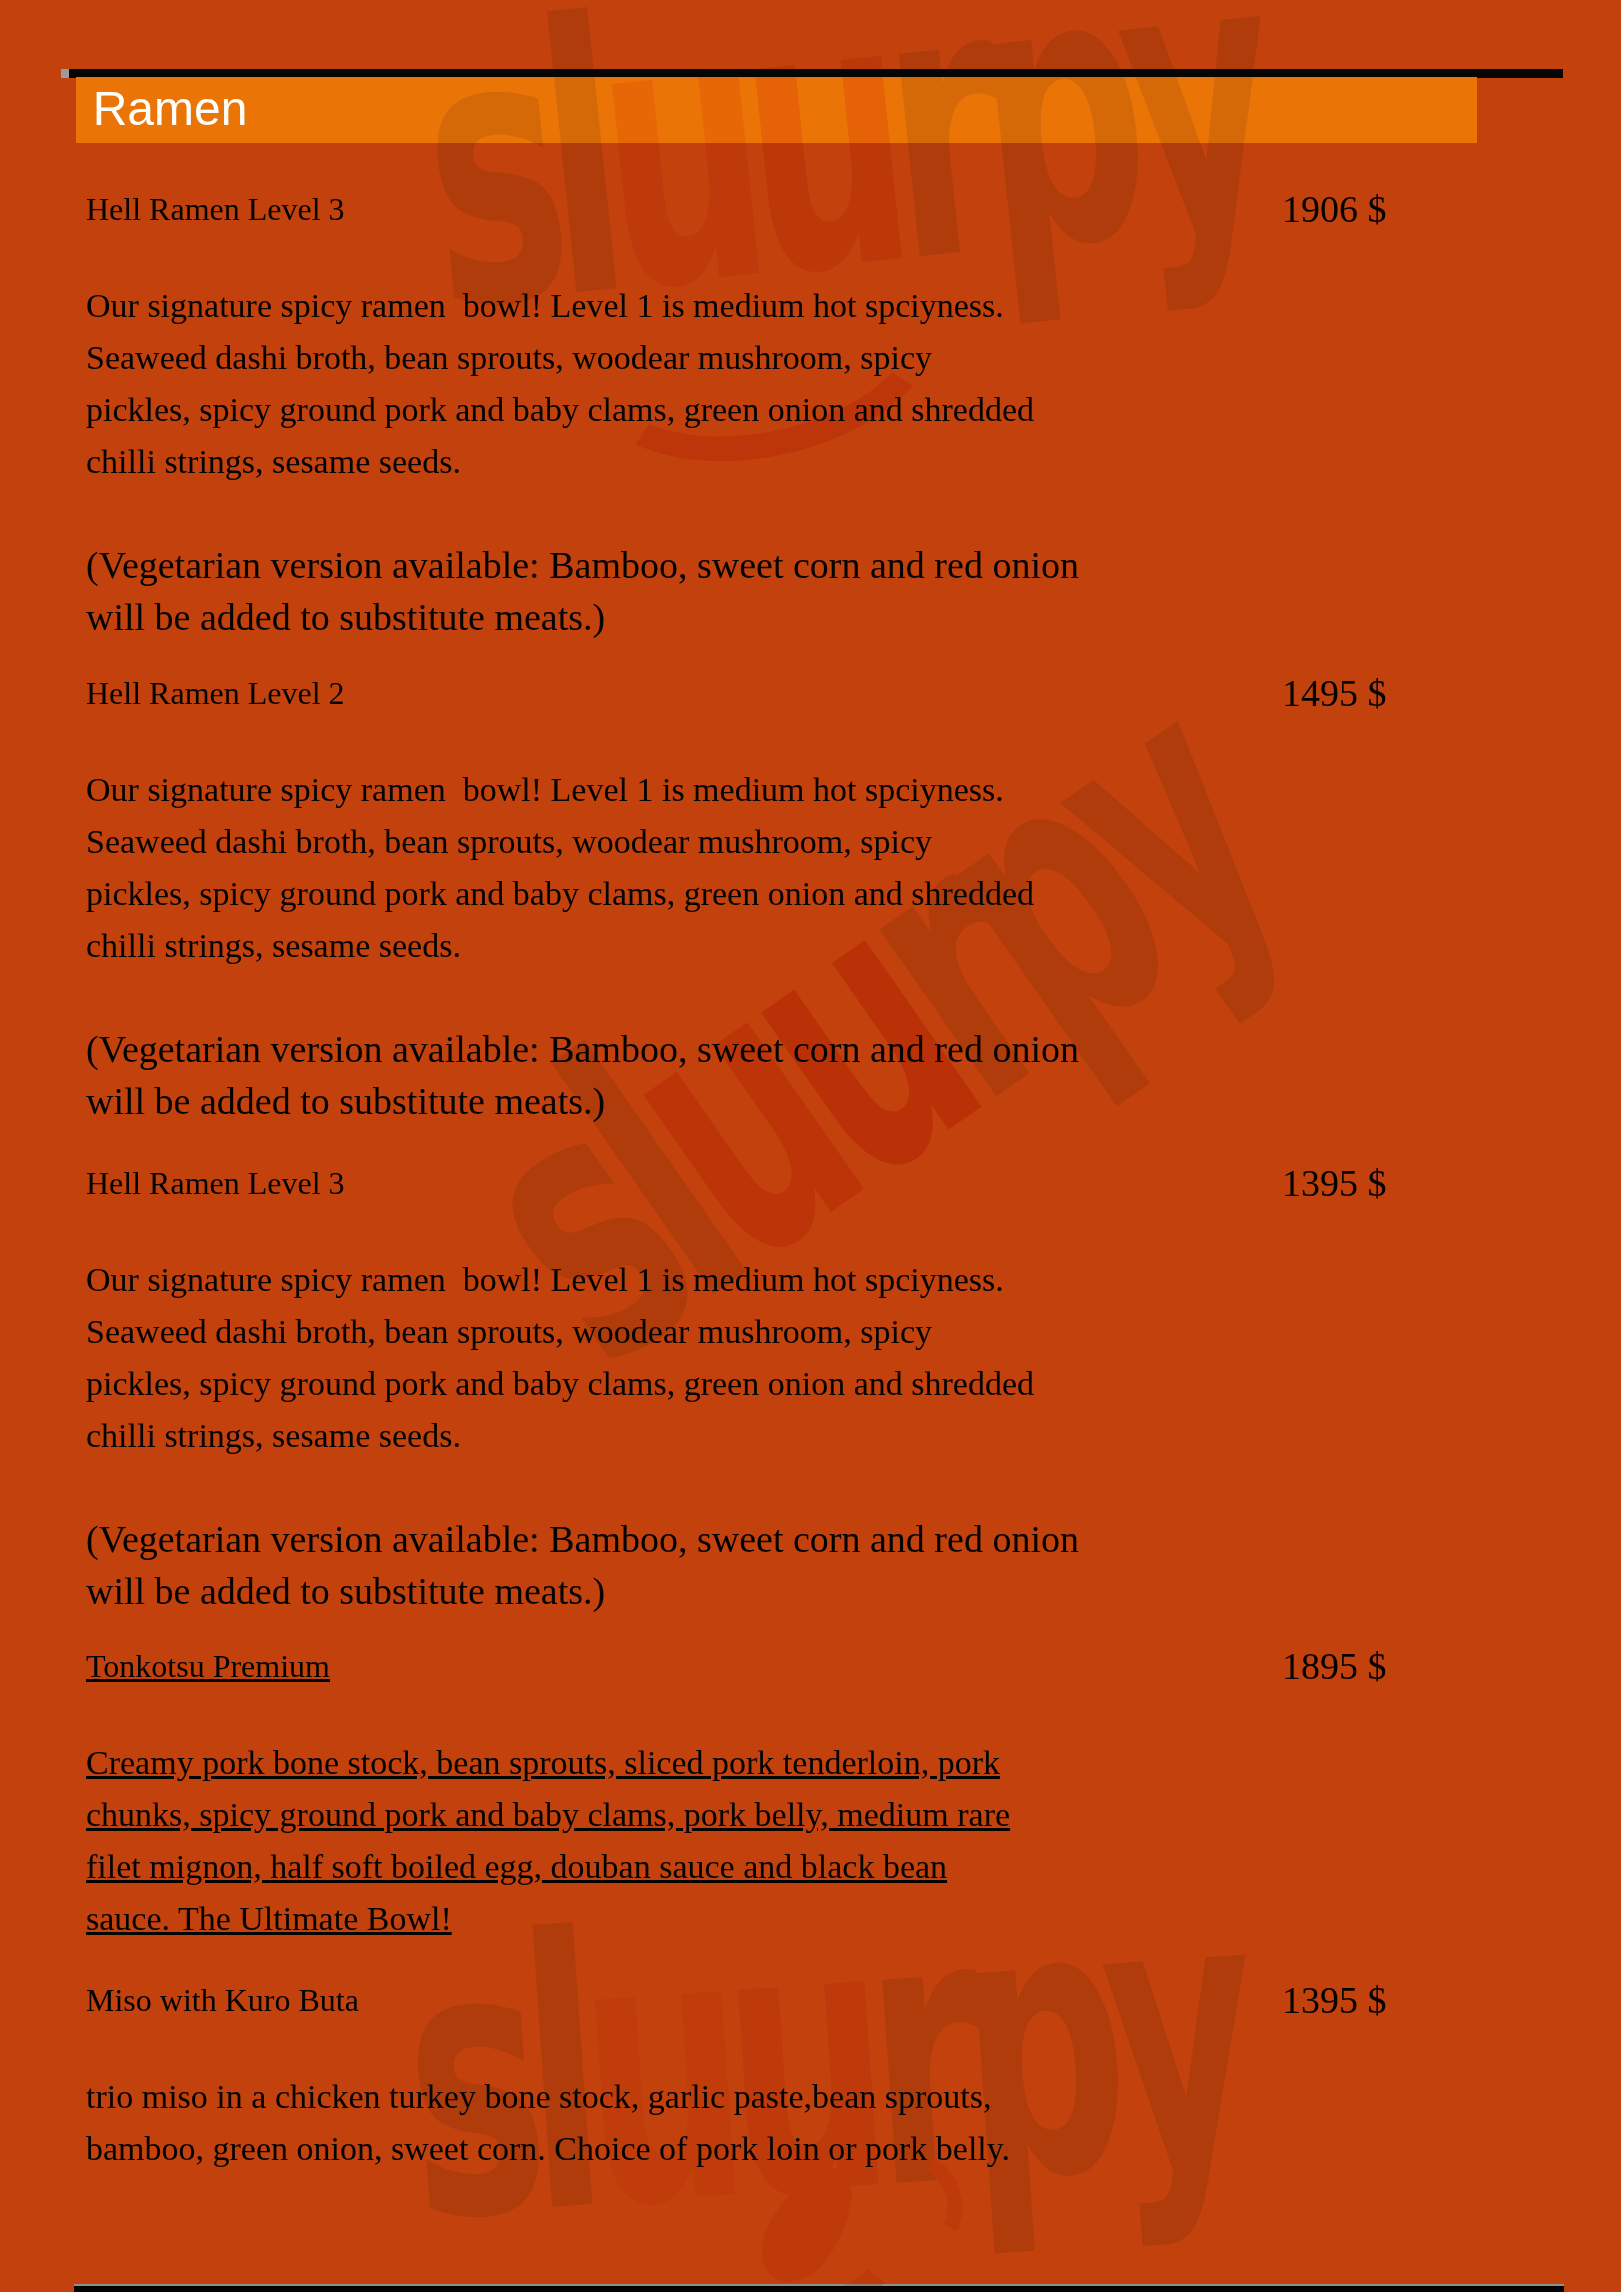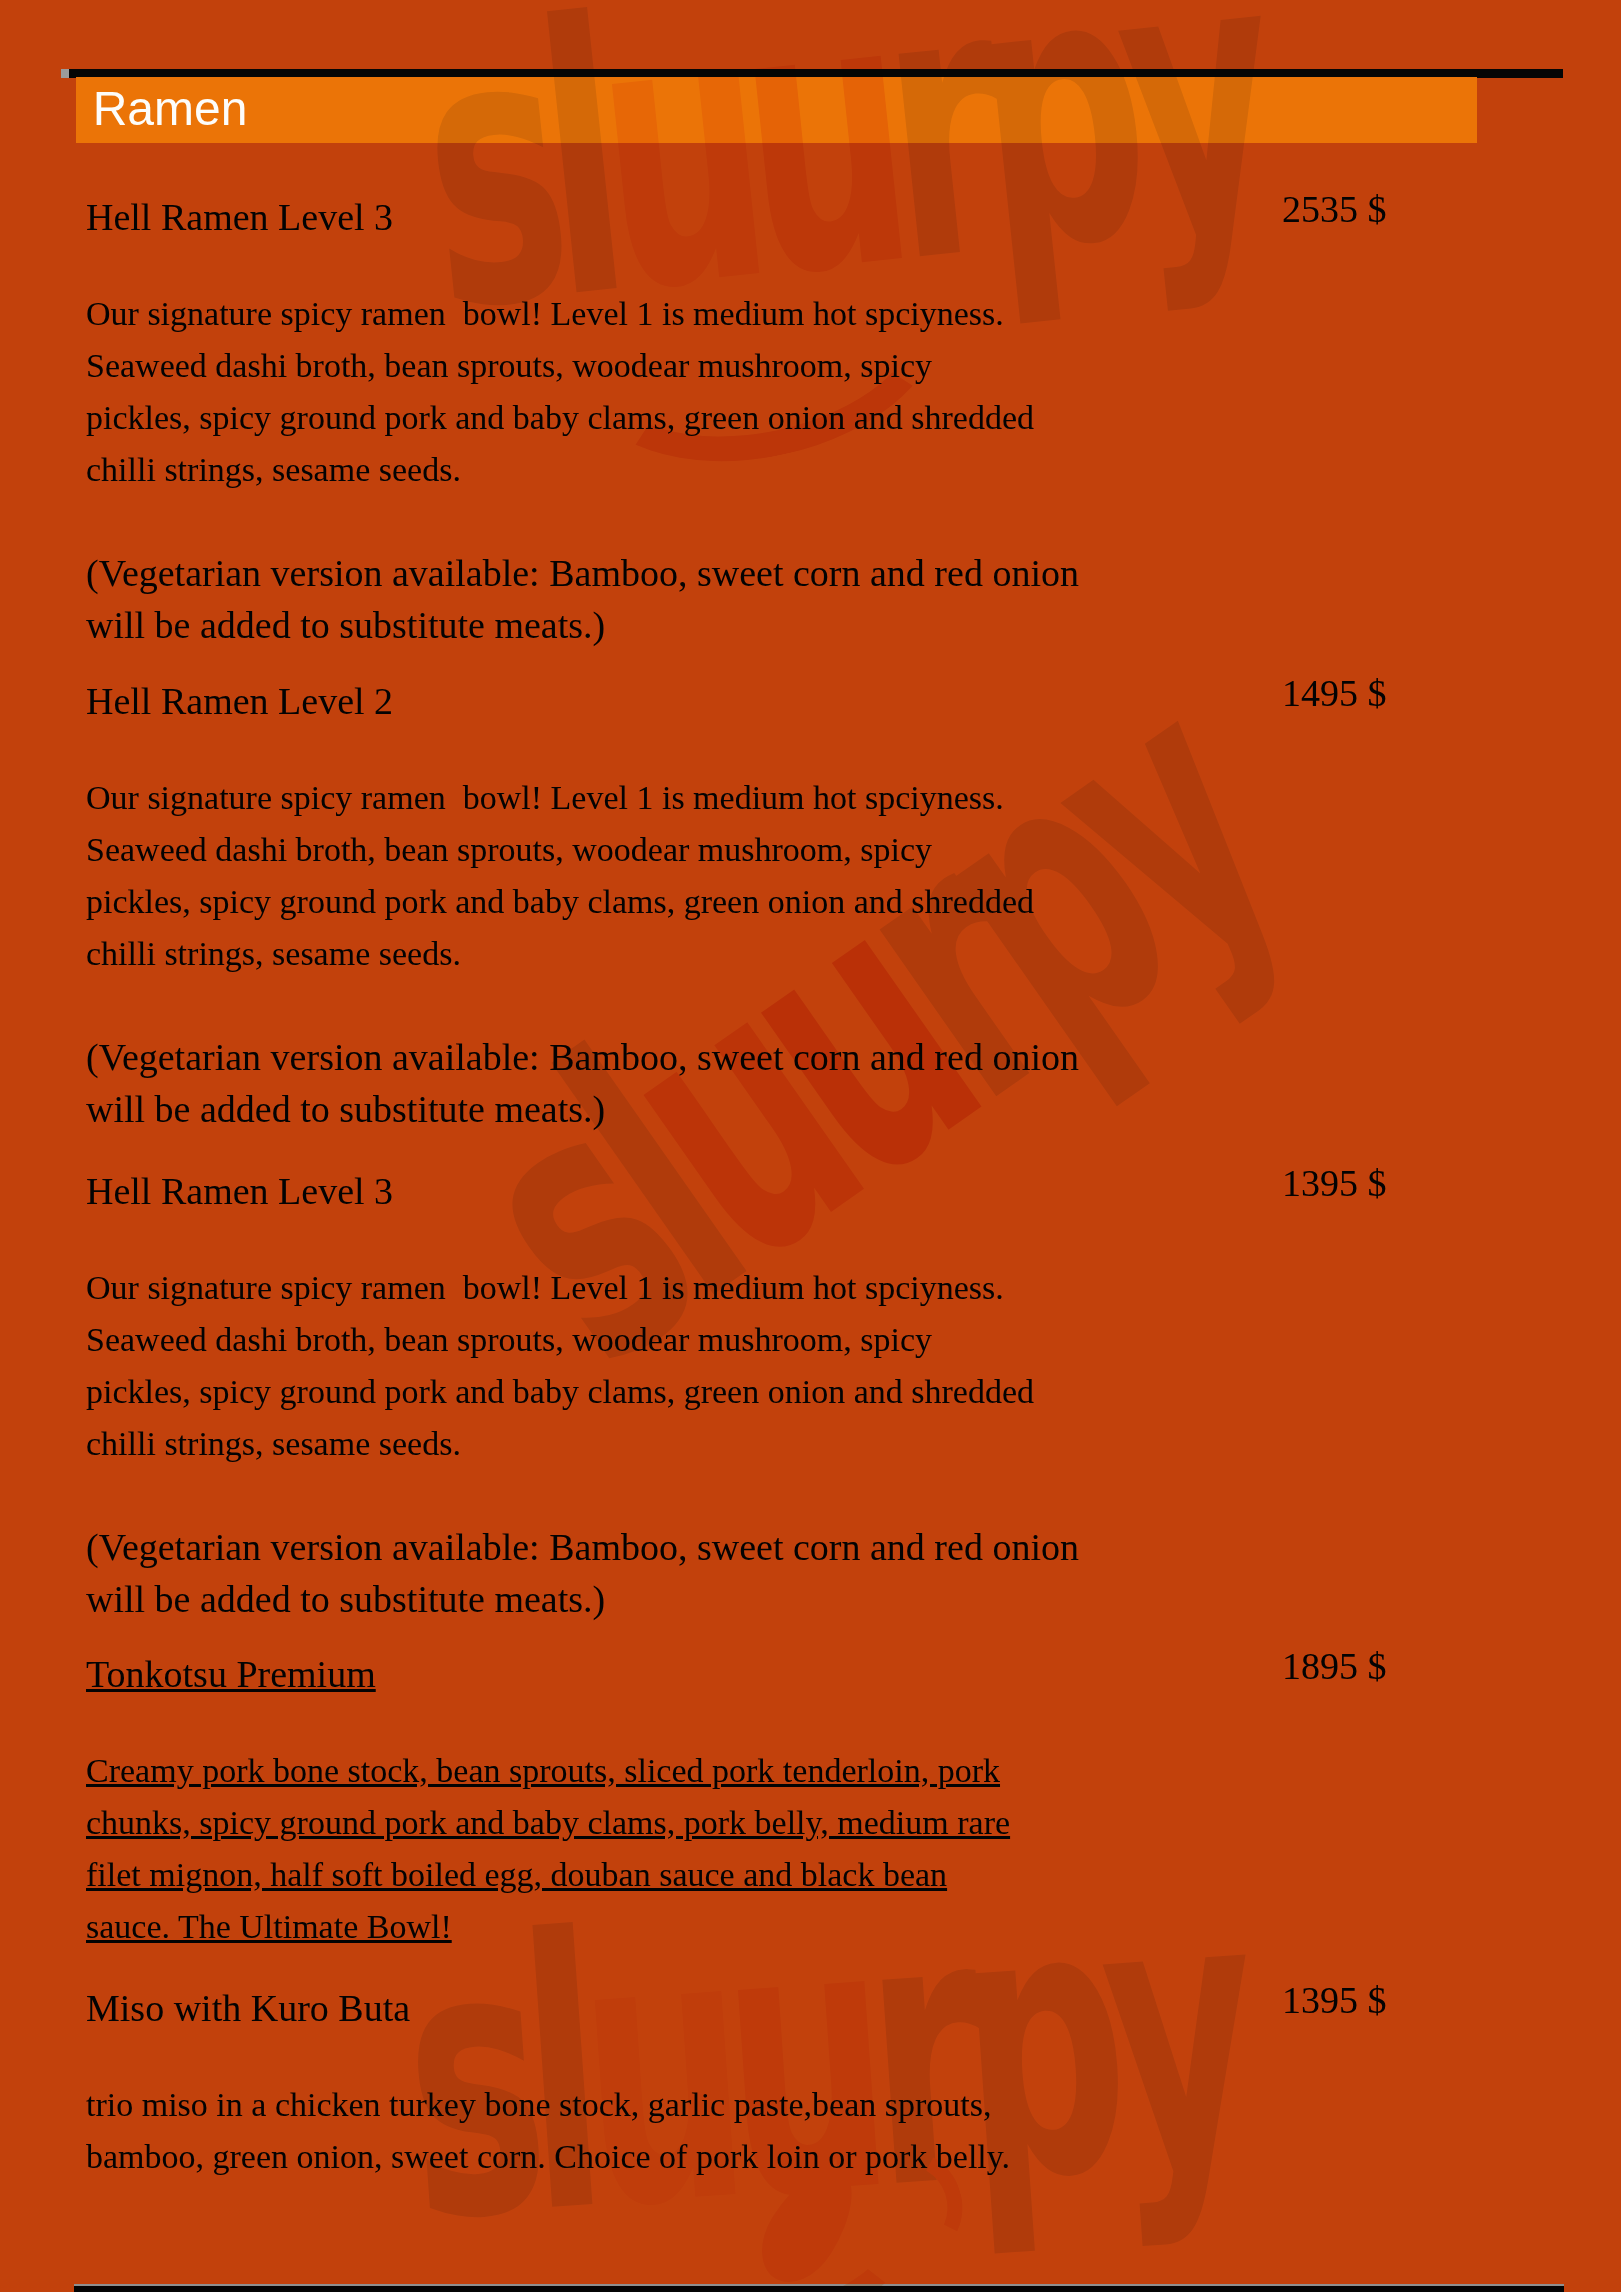--- a/index.html
+++ b/index.html
@@ -36,21 +36,21 @@
     line-height: 63px;
     font-weight: 400;
     color: #fdfdfa;
   }
 
   
   .item {
     position: absolute; left: 86px; width: 1411px;
   }
   .item-name {
-    font-size: 38px; line-height: 52px; white-space: pre; margin-top: 8px;
+    font-size: 32px; line-height: 52px; white-space: pre;
   }
   .item-price {
     position: absolute; left: 1196px; top: 0;
     font-size: 38px; line-height: 52px; white-space: pre;
   }
   .item-desc {
     font-size: 34px; line-height: 52px; white-space: pre-wrap; margin-top: 45px;
   }
   .item-note {
     margin-top: 51px;
@@ -131,21 +131,21 @@
 
   <div class="topbar-notch"></div>
   <div class="topbar"></div>
 
   <div class="section-header">
     <span class="section-title">Ramen</span>
   </div>
 
   <div class="item i1">
     <div class="item-name">Hell Ramen Level 3</div>
-    <div class="item-price">2535 $</div>
+    <div class="item-price">1906 $</div>
     <div class="item-desc">Our signature spicy ramen  bowl! Level 1 is medium hot spciyness.
 Seaweed dashi broth, bean sprouts, woodear mushroom, spicy
 pickles, spicy ground pork and baby clams, green onion and shredded
 chilli strings, sesame seeds.</div>
     <div class="item-note">(Vegetarian version available: Bamboo, sweet corn and red onion
 will be added to substitute meats.)</div>
   </div>
 
   <div class="item i2">
     <div class="item-name">Hell Ramen Level 2</div>

